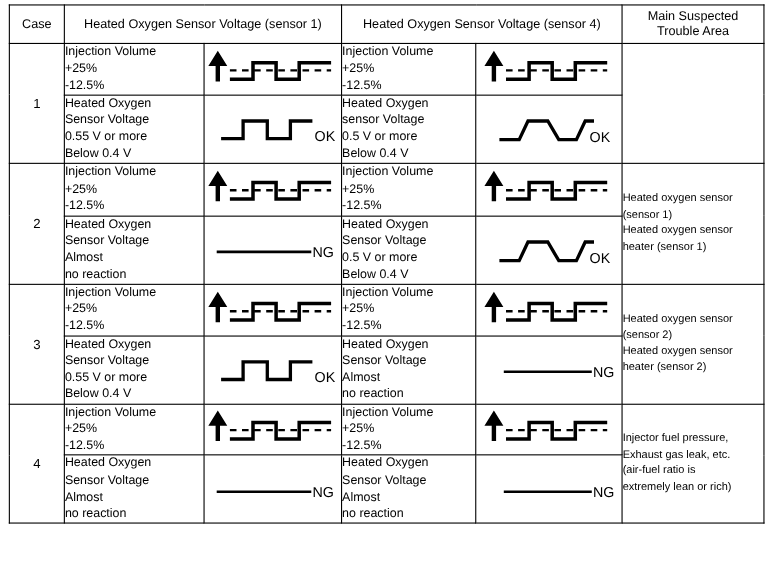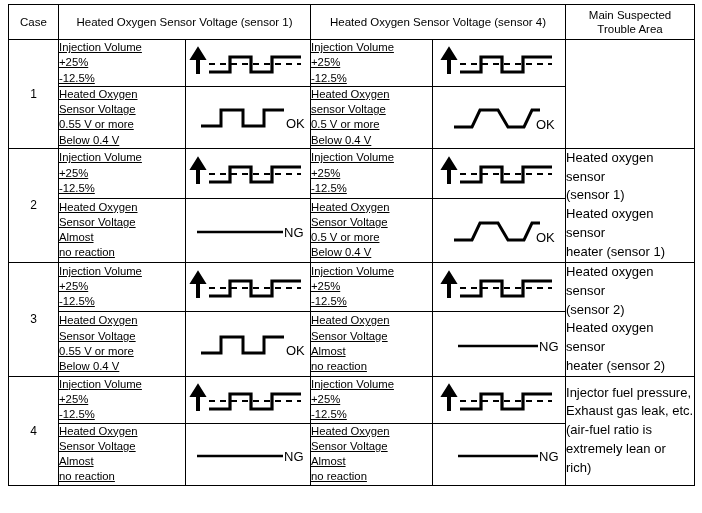--- a/index.html
+++ b/index.html
@@ -52,33 +52,32 @@
     font-size: 12px;
     width: 50px;
   }
 
   
   .desc {
     font-size: 11.3px;
     line-height: 1.35;
     padding: 5px 0 5px 7px;
     white-space: pre-line;
-    text-decoration: underline;
   }
 
   
   .wave {
     text-align: right;
     padding: 0;
   }
   .wave svg { display: block; margin: 0 auto; }
 
   
   .trouble {
-    font-size: 13px;
+    font-size: 10px;
     line-height: 1.45;
     padding: 6px 5px 6px 8px;
     white-space: pre-line;
     vertical-align: middle;
   }
 
   
   col.c-case    { width: 50px; }
   col.c-txt1    { width: 127px; }
   col.c-wav1    { width: 125px; }

